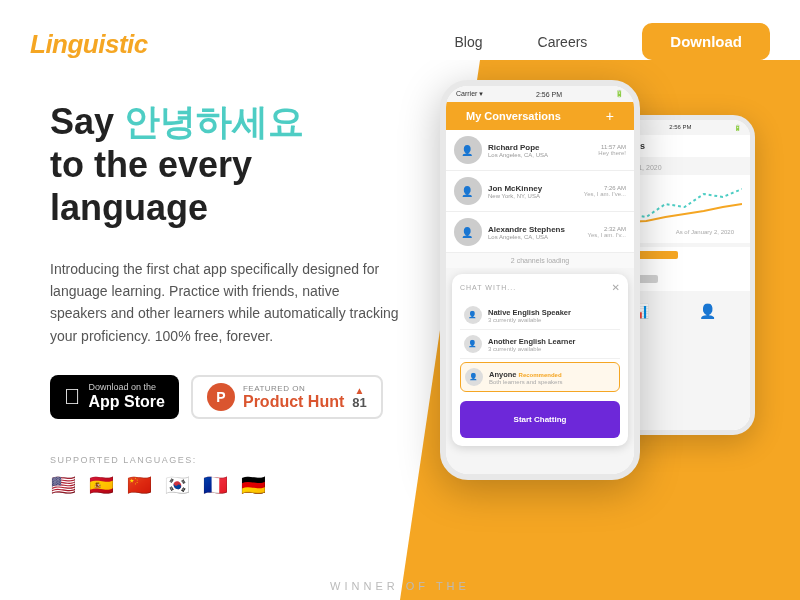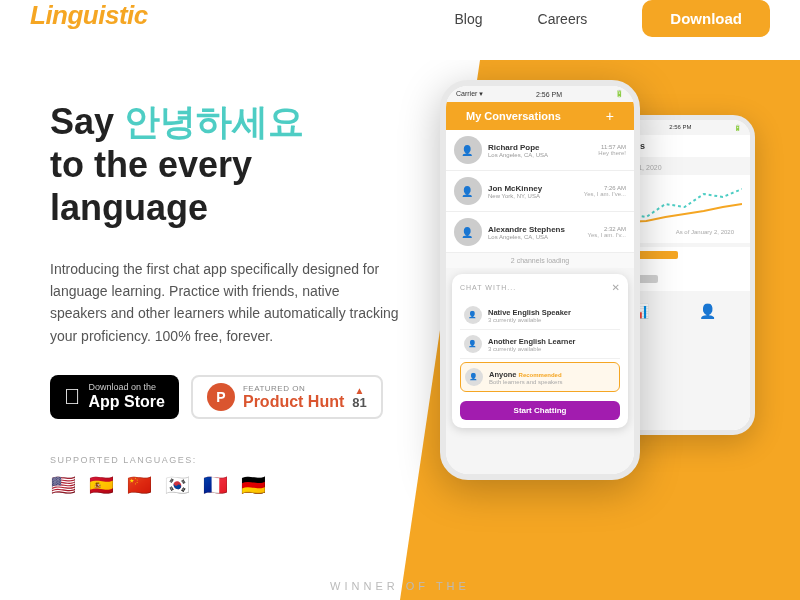--- a/index.html
+++ b/index.html
@@ -8,21 +8,21 @@
       background: #fff;
       width: 800px;
       height: 600px;
       overflow: hidden;
       position: relative;
     }
 
     
     header {
       display: flex;
-      align-items: flex-start;
+      align-items: flex-end;
       justify-content: space-between;
       padding: 0 30px;
       height: 60px;
       background: #fff;
       position: relative;
       z-index: 10;
     }
     .logo {
       font-size: 26px;
       font-weight: 700;
@@ -372,25 +372,25 @@
     }
     .chat-option.recommended .chat-option-name {
       color: #333;
     }
     .recommended-badge {
       font-size: 6px;
       color: #F5A623;
       font-weight: 600;
     }
     .start-chatting-btn {
-      background: #a21caf;
+      background: #6d28d9;
       color: #fff;
       border: none;
       border-radius: 6px;
-      padding: 5px;
+      padding: 14px;
       width: 100%;
       font-size: 8px;
       font-weight: 600;
       margin-top: 6px;
       cursor: pointer;
     }
 
     
     .phone-stats {
       position: absolute;

